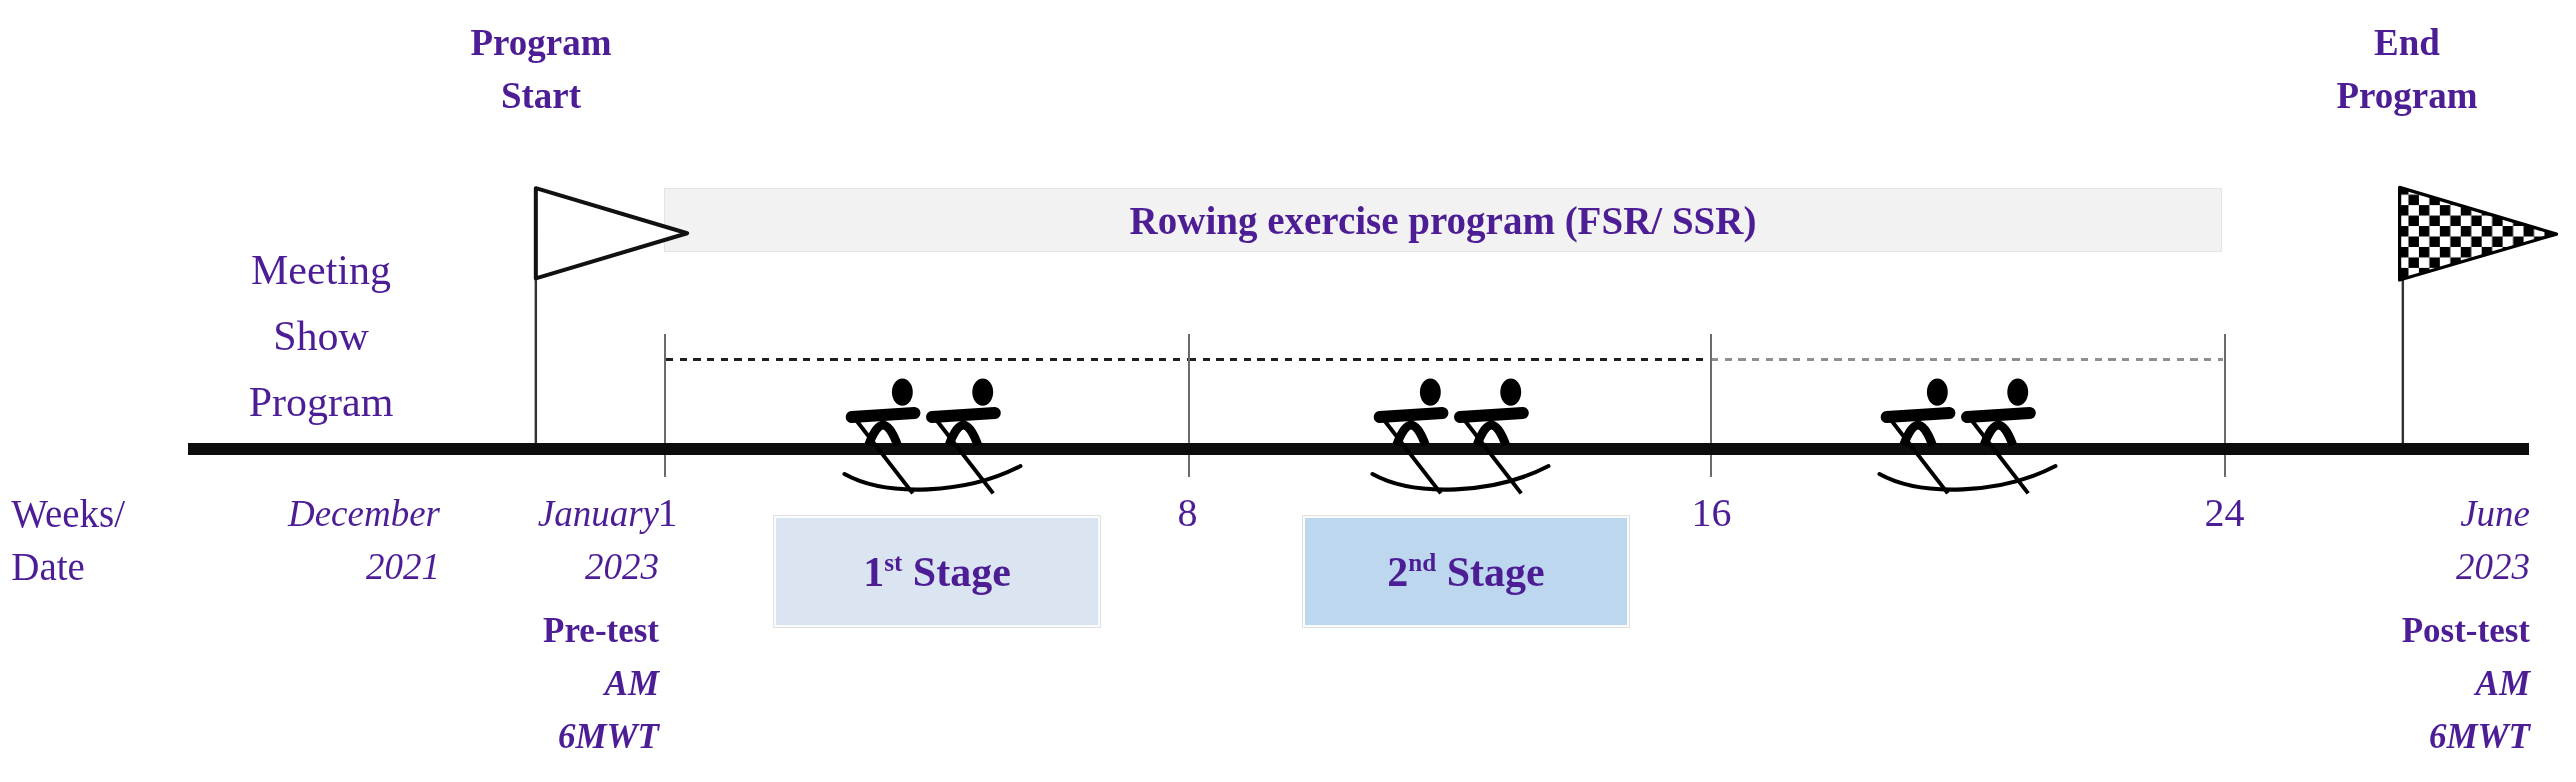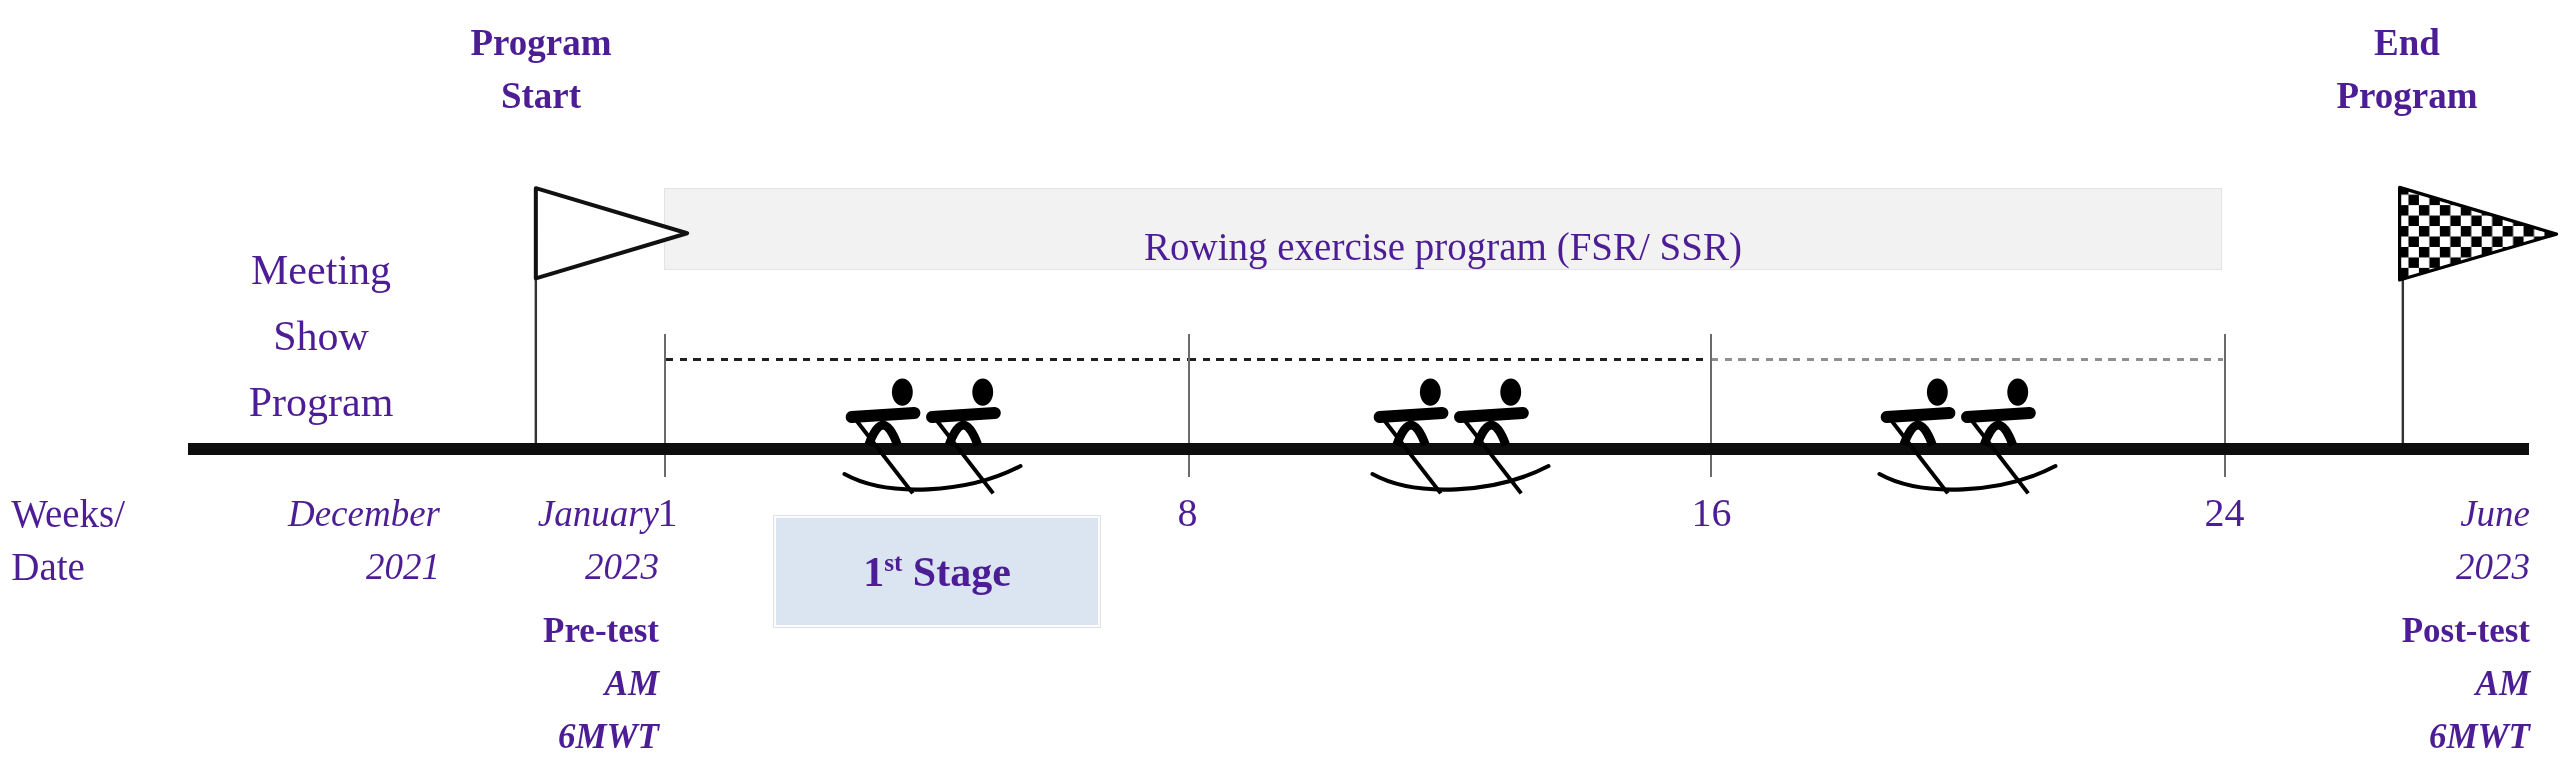--- a/index.html
+++ b/index.html
@@ -24,24 +24,24 @@
     left:160px;top:237px;width:322px;
     font-size:42px;line-height:66px;text-align:center;
   }
   .weeksdate{
     left:11.3px;top:487px;width:193px;
     font-size:39px;line-height:53px;text-align:left;
   }
 
   
   .banner{
-    left:664px;top:188px;width:1558px;height:82px;
+    left:664px;top:188px;width:1558px;height:64px;
     border:1.6px solid #e3e3e3;box-sizing:border-box;
-    display:flex;align-items:flex-end;justify-content:center;
-    font-size:39px;font-weight:normal;
+    display:flex;align-items:center;justify-content:center;
+    font-size:39px;font-weight:bold;
   }
 
   
   .bar{left:188px;top:443px;width:2341px;height:12px;}
   .tick{top:334px;width:2.4px;height:143px;background:var(--tick,#6b6b6b);}
   .dash{top:358px;height:3.2px;}
   .dash.dark{background:repeating-linear-gradient(90deg,var(--dash-dark,#1f1f1f) 0 7.3px,transparent 7.3px 13.7px);}
   .dash.gray{background:repeating-linear-gradient(90deg,var(--dash-gray,#8f8f8f) 0 7.3px,transparent 7.3px 13.7px);}
 
   .weeknum{
@@ -203,15 +203,18 @@
     <span class="ln it">June</span>
     <span class="ln it">2023</span>
     <span class="ln b gap">Post-test</span>
     <span class="ln bi">AM</span>
     <span class="ln bi">6MWT</span>
   </div>
 
   <div class="abs stage" style="left: 774px; background: rgb(219, 229, 241);">
     <span><span>1</span><sup>st</sup><span> Stage</span></span>
   </div>
+  <div class="abs stage" style="left: 1303px; background: rgb(189, 215, 238);">
+    <span><span>2</span><sup>nd</sup><span> Stage</span></span>
+  </div>
 
 </div>
 
 
 </body></html>

